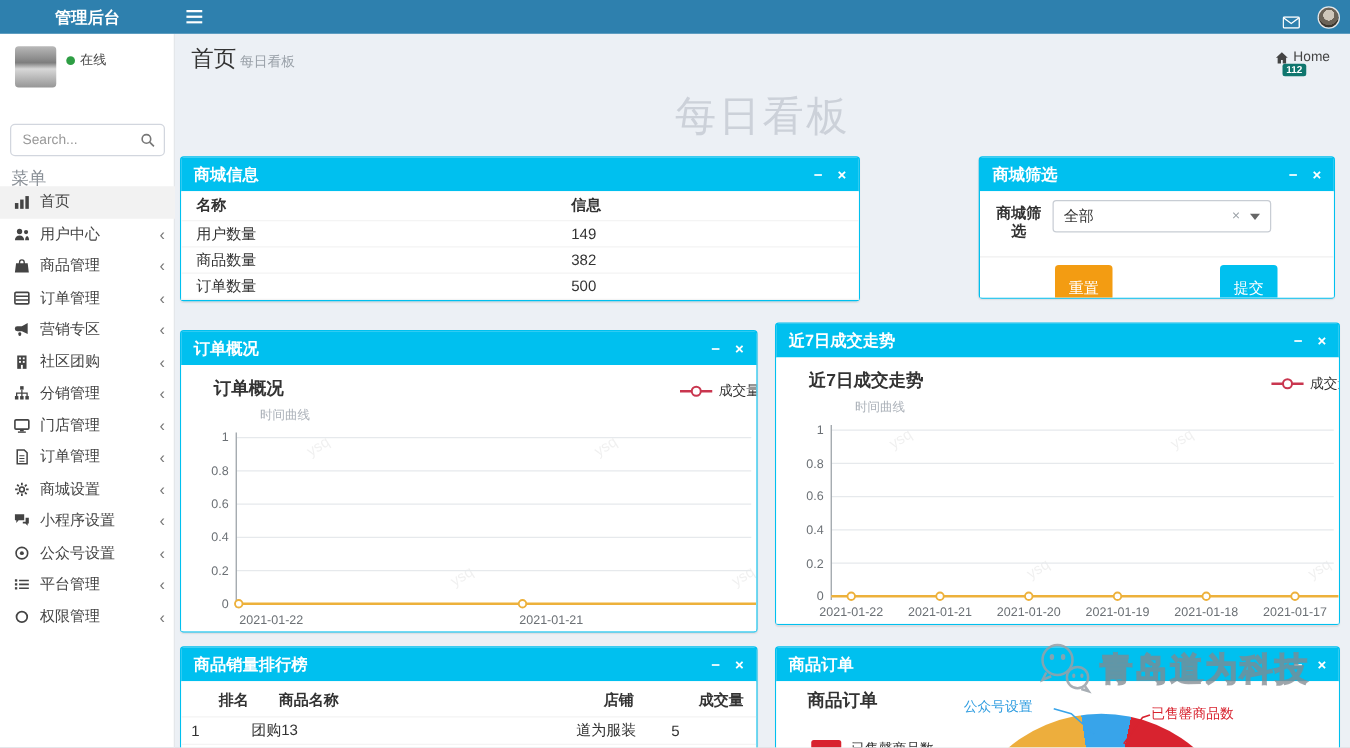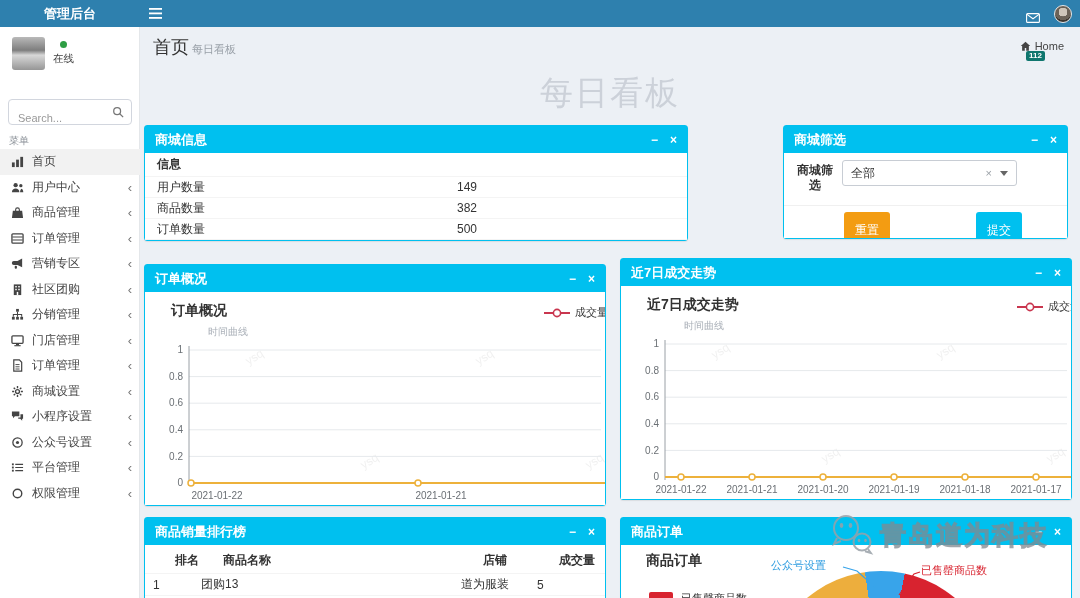--- a/index.html
+++ b/index.html
@@ -14,28 +14,28 @@
   .top-right { position:absolute; right:8px; top:0; height:27px; display:flex; align-items:center; gap:10px; }
   .messages { position:relative; width:20px; height:22px; cursor:pointer; }
   .messages svg { position:absolute; left:2px; bottom:2px; }
   .badge { position:absolute; top:0; left:2px; background:#0f766e; color:#fff; font-size:8px; line-height:10px; padding:0 3px; border-radius:2px; font-weight:bold;margin-top:48px; }
   .avatar-sm { width:18px; height:18px; border-radius:50%; background:radial-gradient(circle at 50% 38%, #cfc6ba 0 34%, #6b6257 35% 62%, #3c362f 63%); border:1px solid #e7e7e7; cursor:pointer; }
 
   
   .sidebar { position:absolute; left:0; top:27px; width:140px; height:571px; background:#ffffff; border-right:1px solid #e4e7ea; z-index:10; }
   .user-panel { position:absolute; left:12px; top:10px; display:flex; gap:8px; align-items:flex-start; }
   .user-avatar { width:33px; height:33px; border-radius:3px; background:linear-gradient(180deg,#b9b9b9 0%,#7e7e7e 40%,#d8d8d8 55%,#969696 100%); }
-  .user-status { display:flex; align-items:center; gap:4px; margin-top:4px;flex-direction:column; }
+  .user-status { display:flex; align-items:center; gap:4px; margin-top:4px; }
   .dot { width:7px; height:7px; border-radius:50%; background:#2e9e44; }
   .status-text { font-size:10.5px; color:#444; }
-  .search-box { position:absolute; left:8px; top:72px; width:124px; height:26px; border:1px solid #d2d6de; border-radius:4px; background:#fff; display:flex; align-items:flex-end; }
+  .search-box { position:absolute; left:8px; top:72px; width:124px; height:26px; border:1px solid #d2d6de; border-radius:4px; background:#fff; display:flex; align-items:center; }
   .search-box input { flex:1; border:0; outline:0; background:transparent; font-size:11px; color:#555; padding:0 0 0 9px; width:90px; font-family:inherit; }
   .search-box input::placeholder { color:#999; }
   .search-btn { width:26px; height:24px; display:flex; align-items:center; justify-content:center; cursor:pointer; }
-  .menu-label { position:absolute; left:9px; top:107px; font-size:10px; color:#8a9097; }
+  .menu-label { position:absolute; left:9px; top:107px; font-size:14px; color:#8a9097; }
   .menu { position:absolute; left:0; top:122px; width:140px; list-style:none; }
   .menu li { position:relative; height:25.5px; display:flex; align-items:center; padding:0 8px 0 10px; font-size:12px; color:#444; cursor:pointer; }
   .menu li.active { background:#f2f2f2; }
   .menu .mi { width:15px; height:14px; margin-right:7px; display:inline-flex; align-items:center; justify-content:center; flex:none; }
   .menu .lbl { flex:1; white-space:nowrap; overflow:hidden; }
   .menu .chev { color:#777; font-size:13px; line-height:1; margin-left:4px; }
 
   
   .content-header { position:absolute; left:140px; top:27px; right:0; height:40px; }
   .ch-title { position:absolute; left:13px; top:8px; font-size:18px; color:#333; font-weight:500; }
@@ -331,20 +331,21 @@
   <section class="box" id="box-mall-info">
     <div class="box-header">
       <span class="box-title">商城信息</span>
       <span class="box-tools">
           <span class="tool">−</span>
           <span class="tool">×</span>
         </span>
     </div>
     <div class="box-body">
       <div class="info-row hd">
+        <span class="c1">名称</span>
         <span class="c2">信息</span>
       </div>
       <div class="info-row">
         <span class="c1">用户数量</span>
         <span class="c2">149</span>
       </div>
       <div class="info-row">
         <span class="c1">商品数量</span>
         <span class="c2">382</span>
       </div>

